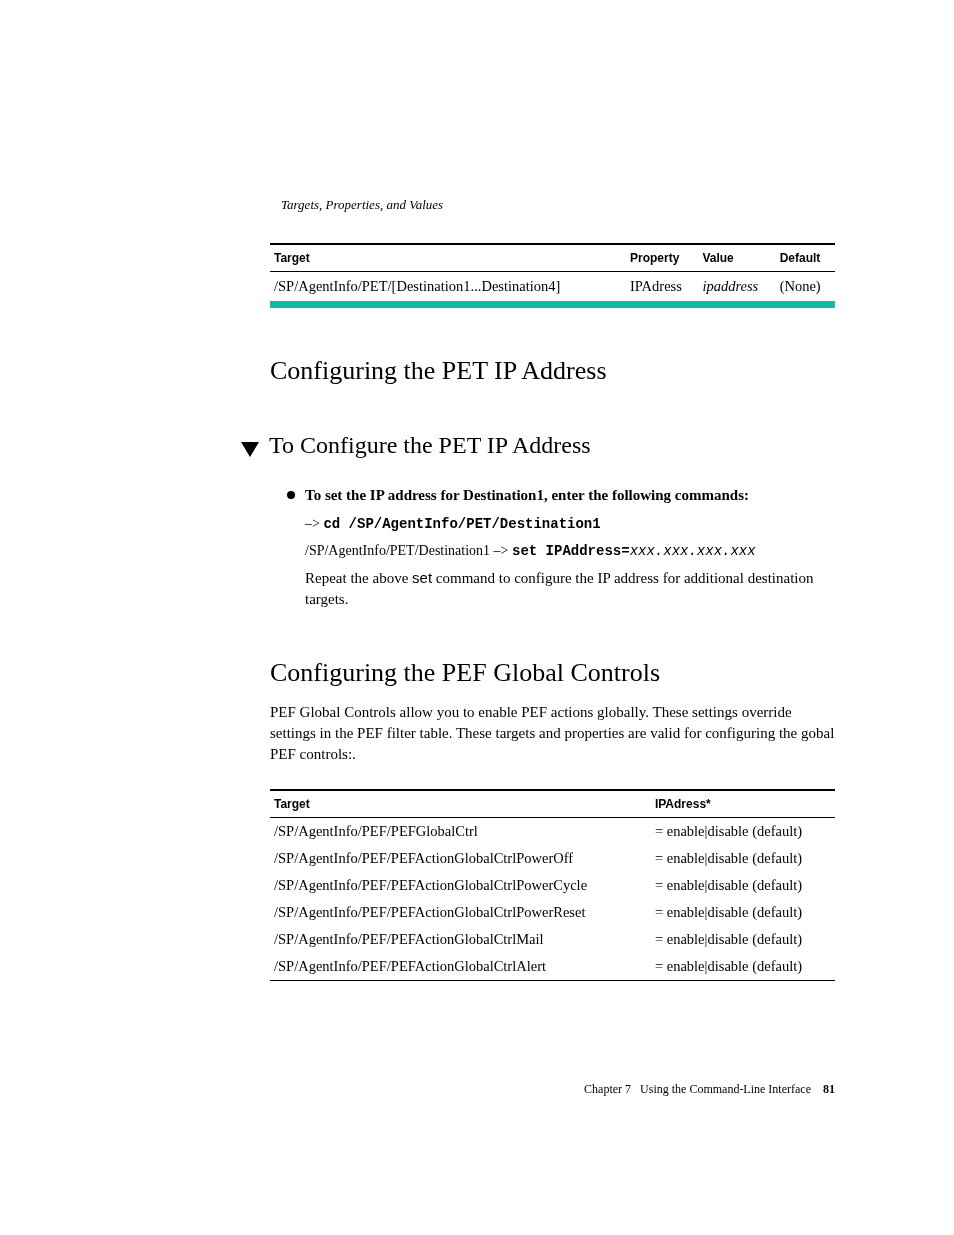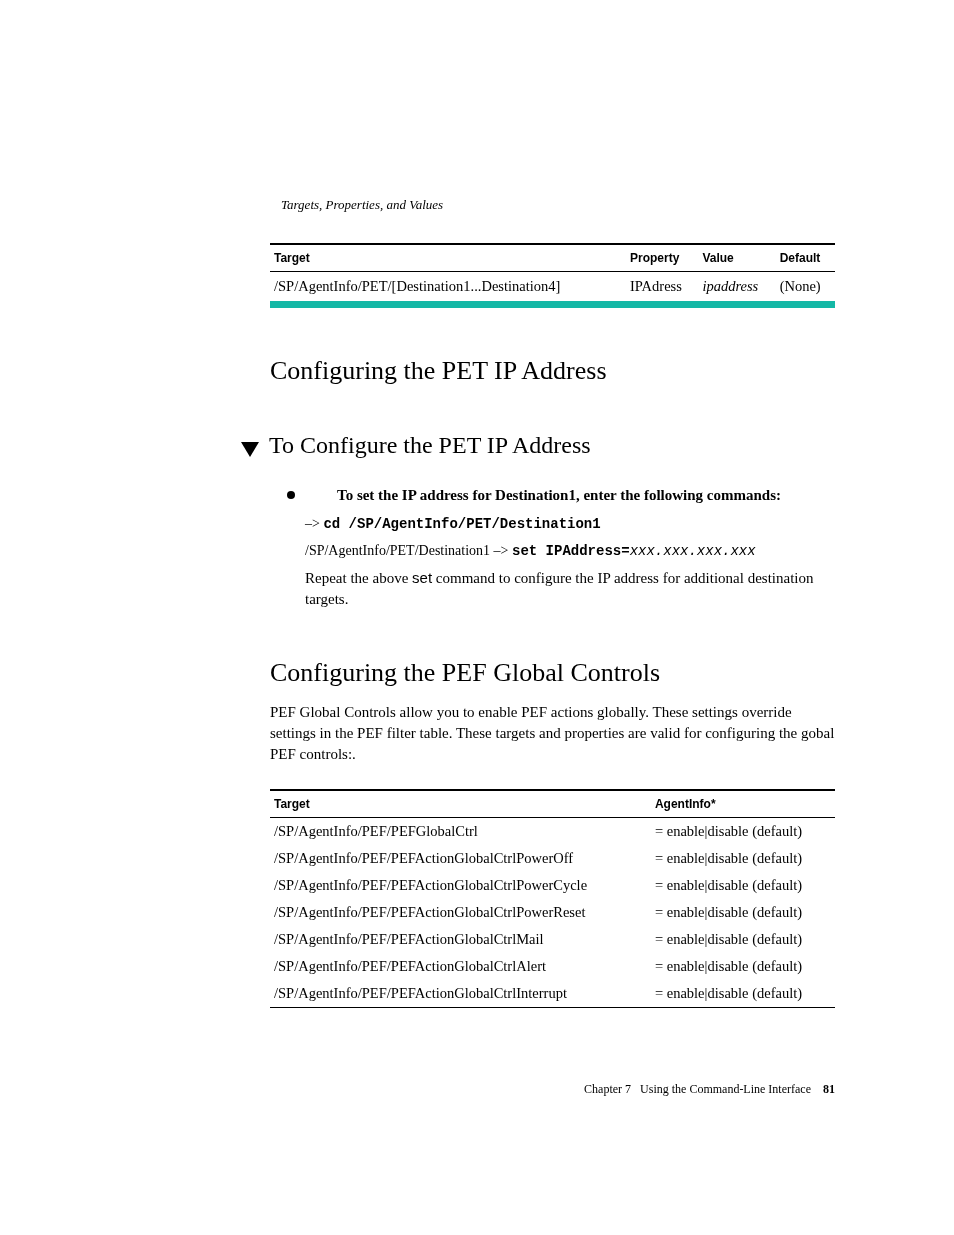--- a/index.html
+++ b/index.html
@@ -86,21 +86,20 @@
     }
     .h3 {
       font-size: 24px;
       font-weight: normal;
       font-family: Georgia, serif;
     }
     .bullet-row {
       display: flex;
       margin-left: 17px;
       margin-bottom: 8px;
-      gap: 32px;
     }
     .bullet-dot {
       width: 8px;
       height: 8px;
       border-radius: 50%;
       background: #000;
       margin-right: 10px;
       position: relative;
       top: 6px;
       flex-shrink: 0;
@@ -224,21 +223,21 @@
   </div>
 
   <div class="h2b">Configuring the PEF Global Controls</div>
 
   <div class="para">PEF Global Controls allow you to enable PEF actions globally. These settings override settings in the PEF filter table. These targets and properties are valid for configuring the gobal PEF controls:.</div>
 
   <table class="table2">
     <thead>
       <tr>
         <th>Target</th>
-        <th>AgentInfo*</th>
+        <th>IPAdress*</th>
       </tr>
     </thead>
     <tbody id="table2-body">
     <tr>
           <td>/SP/AgentInfo/PEF/PEFGlobalCtrl</td>
           <td>= enable|disable (default)</td>
         </tr>
         <tr>
           <td>/SP/AgentInfo/PEF/PEFActionGlobalCtrlPowerOff</td>
           <td>= enable|disable (default)</td>
@@ -252,23 +251,19 @@
           <td>= enable|disable (default)</td>
         </tr>
         <tr>
           <td>/SP/AgentInfo/PEF/PEFActionGlobalCtrlMail</td>
           <td>= enable|disable (default)</td>
         </tr>
         <tr>
           <td>/SP/AgentInfo/PEF/PEFActionGlobalCtrlAlert</td>
           <td>= enable|disable (default)</td>
         </tr>
-        <tr>
-          <td>/SP/AgentInfo/PEF/PEFActionGlobalCtrlInterrupt</td>
-          <td>= enable|disable (default)</td>
-        </tr>
       </tbody>
   </table>
 </div>
 
 <div class="footer">
   <span>Chapter 7</span>&nbsp;&nbsp;&nbsp;<span>Using the Command-Line Interface</span><span class="page-num">81</span>
 </div>
 
 </body></html>

